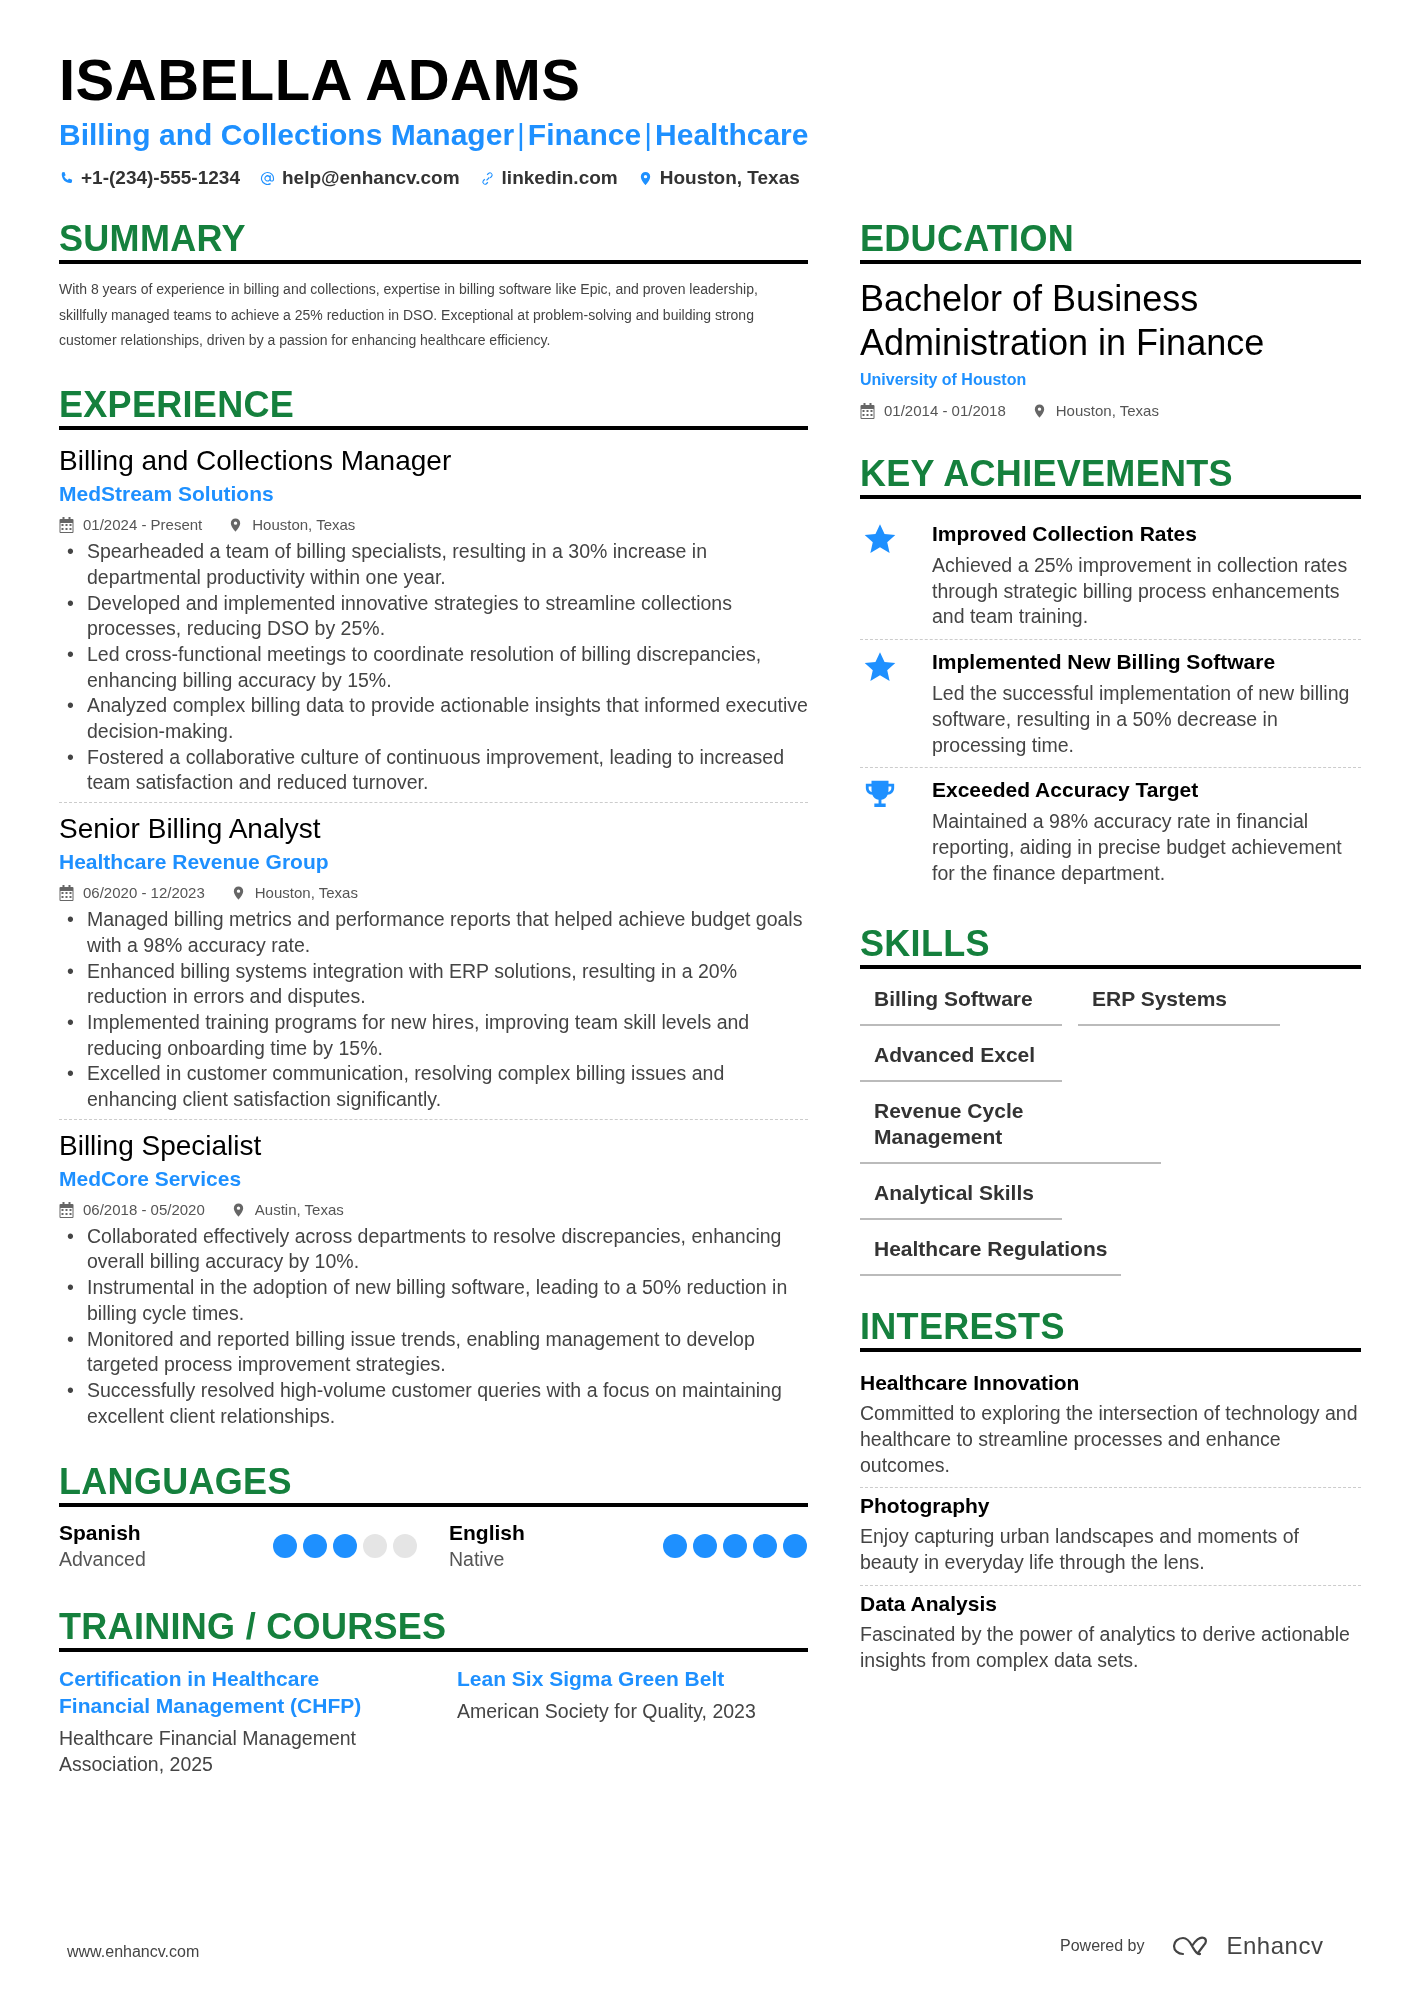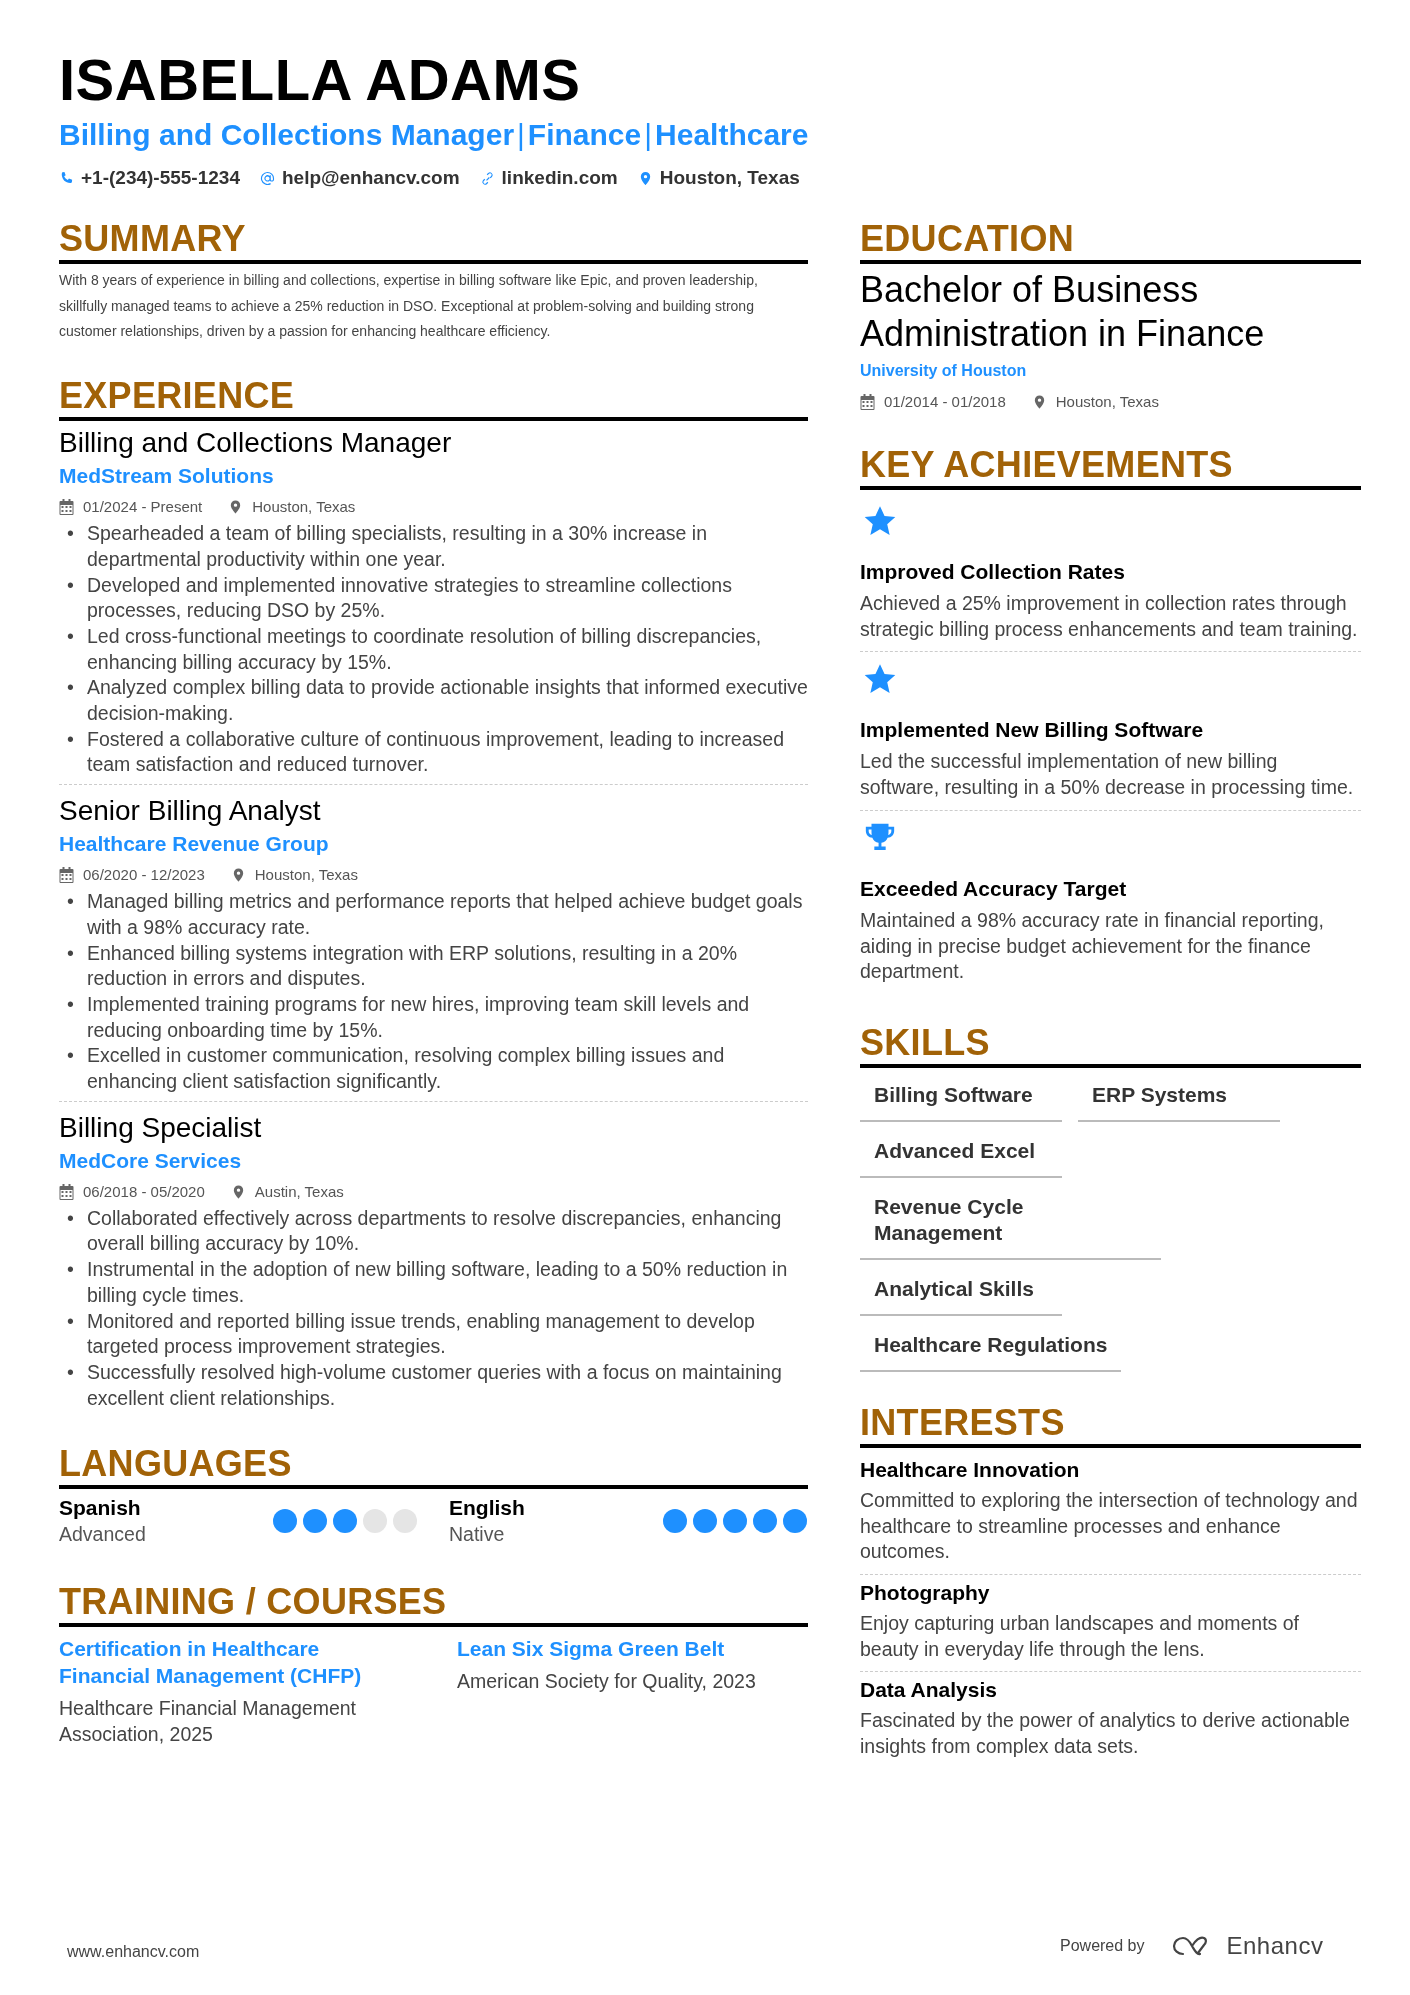--- a/index.html
+++ b/index.html
@@ -11,21 +11,21 @@
   .name { font-size: 58px; font-weight: 700; color: #000; letter-spacing: 0.5px; line-height: 68px; }
   .headline { font-size: 30px; font-weight: 700; color: #1e90ff; line-height: 38px; margin-top: 2px; }
   .headline .sep { font-weight: 400; margin: 0 3px; }
   .contacts { display: flex; gap: 20px; margin-top: 12px; font-size: 19px; font-weight: 700; color: #333; line-height: 24px; }
   .contact { display: flex; align-items: center; gap: 7px; }
   .contact svg { width: 15px; height: 15px; fill: #1e90ff; }
 
   .col-left { position: absolute; left: 59px; top: 218px; width: 749px; }
   .col-right { position: absolute; left: 860px; top: 218px; width: 501px; }
 
-  .section-title { font-size: 36px; font-weight: 700; color: #a16207; line-height: 42px; border-bottom: 4px solid #000; padding-bottom: 0px; margin-bottom: 4px; letter-spacing: 0.3px; }
+  .section-title { font-size: 36px; font-weight: 700; color: #15803d; line-height: 42px; border-bottom: 4px solid #000; padding-bottom: 0px; margin-bottom: 13px; letter-spacing: 0.3px; }
 
   .body-text { font-size: 14px; line-height: 25.7px; color: #444; }
 
   .summary { margin-bottom: 30px; }
 
   .job { padding-bottom: 6px; margin-bottom: 8px; border-bottom: 1.5px dashed #ccc; }
   .job:last-child { border-bottom: none; }
   .job-title { font-size: 28px; line-height: 36px; color: #000; }
   .company { font-size: 21px; font-weight: 700; color: #1e90ff; line-height: 30px; }
   .meta { display: flex; gap: 26px; font-size: 15px; color: #555; line-height: 28px; margin-top: 2px; }
@@ -45,21 +45,21 @@
 
   .courses { display: flex; gap: 48px; margin-top: 8px; }
   .course { width: 350px; }
   .course-title { font-size: 21px; font-weight: 700; color: #1e90ff; line-height: 27px; }
   .course-org { font-size: 19.5px; color: #444; line-height: 26px; margin-top: 6px; }
 
   .edu-degree { font-size: 36px; line-height: 44px; color: #000; }
   .edu-school { font-size: 16px; font-weight: 700; color: #1e90ff; line-height: 30px; }
   .edu-block { margin-bottom: 28px; }
 
-  .ach { display: flex; gap: 20px; padding: 8px 0 9px; border-bottom: 1.5px dashed #ccc; flex-direction: column; }
+  .ach { display: flex; gap: 32px; padding: 8px 0 9px; border-bottom: 1.5px dashed #ccc; }
   .ach:last-child { border-bottom: none; }
   .ach-icon { width: 40px; flex: none; display: flex; justify-content: center; padding-top: 2px; }
   .ach-icon svg { width: 36px; height: 34px; fill: #1e90ff; }
   .ach-title { font-size: 21px; font-weight: 700; color: #000; line-height: 27px; }
   .ach-desc { font-size: 19.5px; color: #444; line-height: 25.7px; margin-top: 6px; }
   .achievements { margin-bottom: 28px; }
 
   .skills { display: flex; flex-wrap: wrap; gap: 12px 16px; margin-top: 10px; margin-bottom: 30px; }
   .skill { font-size: 21px; font-weight: 700; color: #333; padding: 4px 14px 12px 14px; border-bottom: 2px solid #bbb; min-width: 202px; line-height: 26px; }
 

